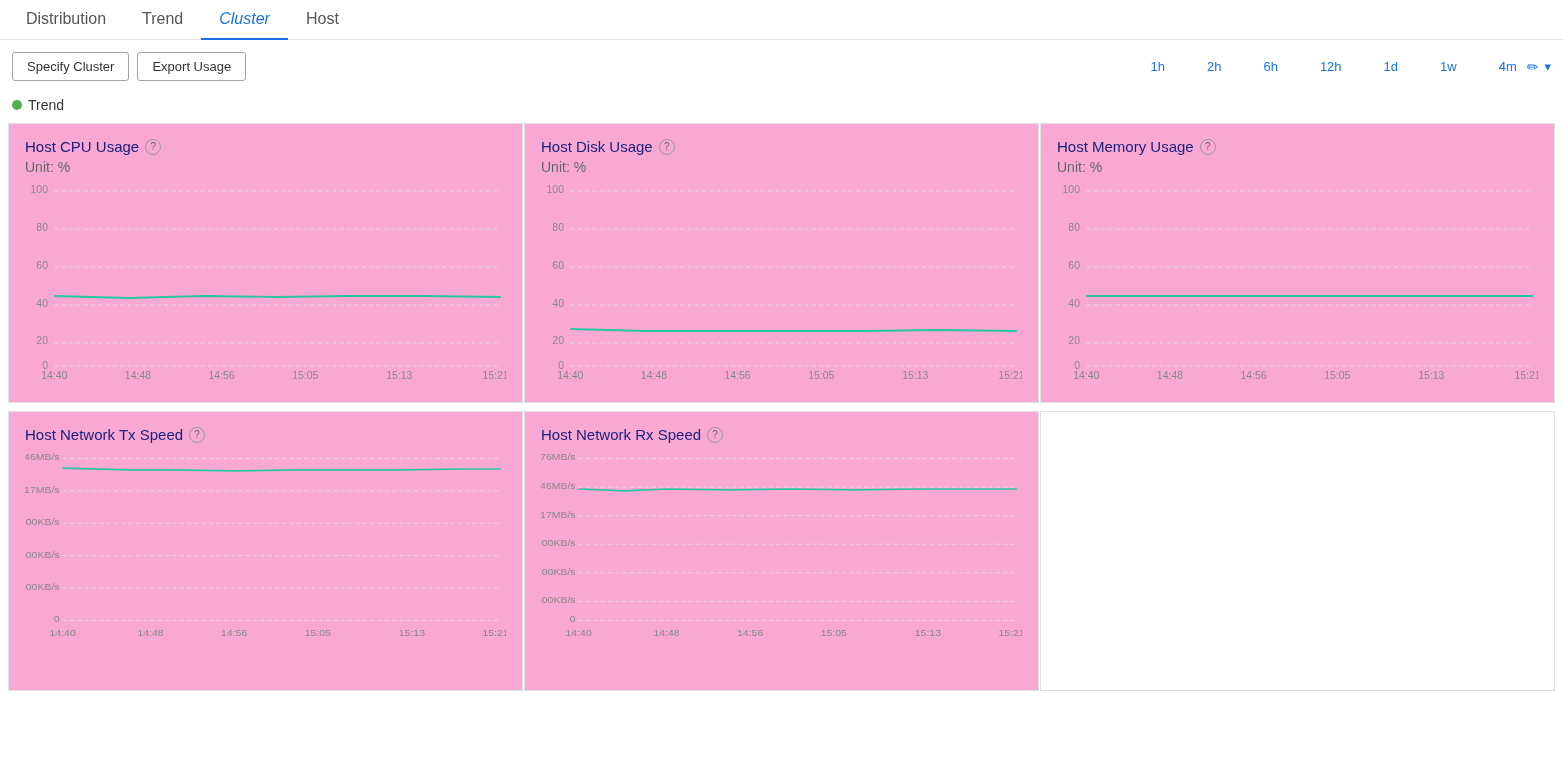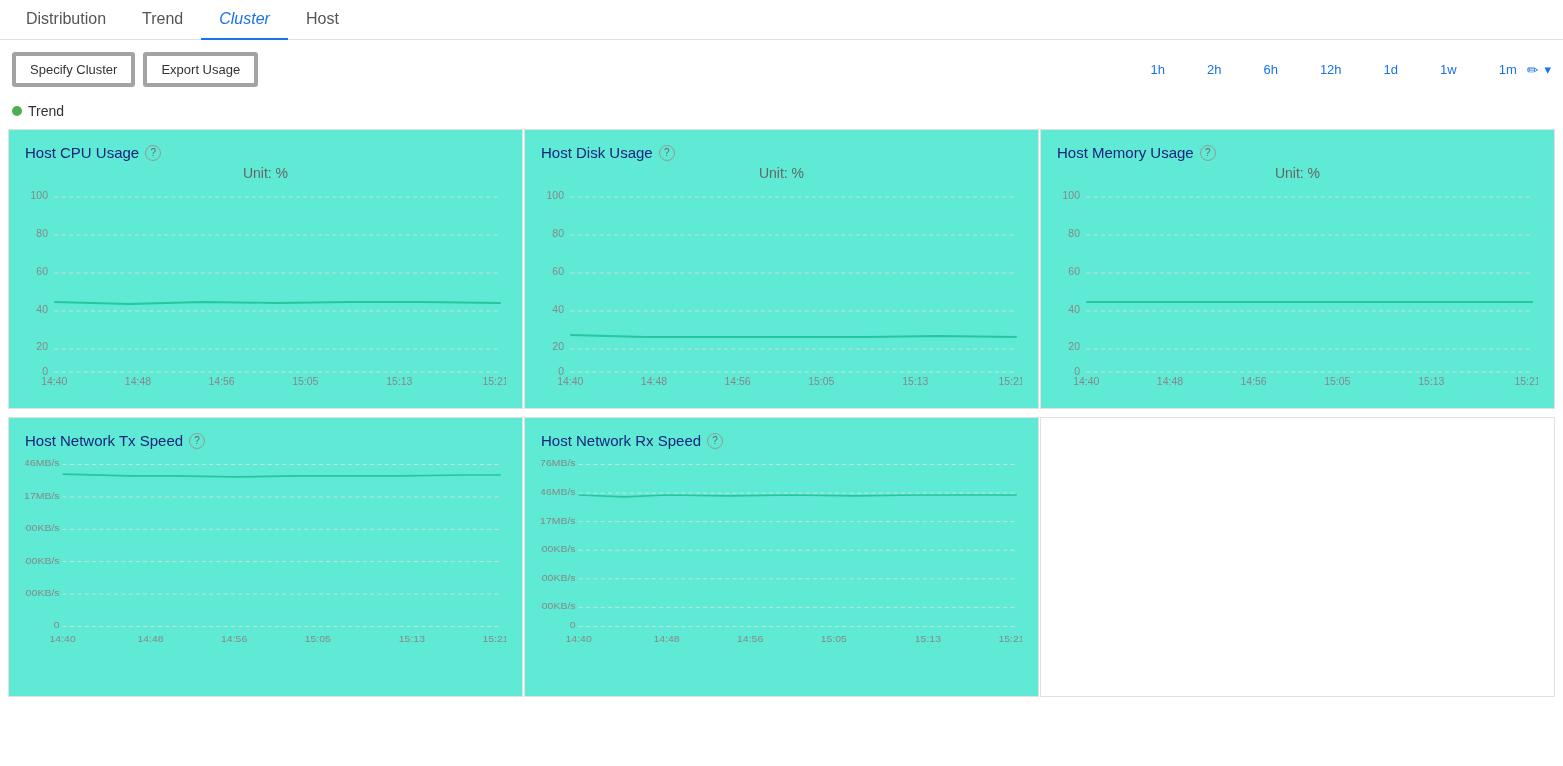--- a/index.html
+++ b/index.html
@@ -29,21 +29,21 @@
     
     .toolbar {
       display: flex;
       align-items: center;
       justify-content: space-between;
       padding: 12px 12px;
     }
     .toolbar-left { display: flex; gap: 8px; }
     .btn {
       padding: 6px 14px;
-      border: 4px solid #a3a3a3;
+      border: 1px solid #a3a3a3;
       background: #fff;
       border-radius: 3px;
       cursor: pointer;
       font-size: 13px;
       color: #333;
     }
 
     .time-controls {
       display: flex;
       align-items: center;
@@ -86,23 +86,22 @@
     .charts-grid-bottom {
       display: grid;
       grid-template-columns: 1fr 1fr 1fr;
       gap: 1px;
       margin: 8px 8px 0;
     }
 
     .chart-card {
       border: 1px solid #e0e0e0;
       padding: 14px 16px 16px;
-      background: #5eead4;
+      background: #f9a8d4;
       min-height: 280px;
-      text-align: center;
     }
     .chart-title {
       font-size: 15px;
       font-weight: 500;
       color: #1a237e;
       display: flex;
       align-items: center;
       gap: 6px;
       margin-bottom: 4px;
     }
@@ -182,21 +181,21 @@
     <button class="btn">Specify Cluster</button>
     <button class="btn">Export Usage</button>
   </div>
   <div class="time-controls">
     <span class="time-btn">1h</span>
     <span class="time-btn">2h</span>
     <span class="time-btn">6h</span>
     <span class="time-btn">12h</span>
     <span class="time-btn">1d</span>
     <span class="time-btn">1w</span>
-    <span class="time-btn">1m</span>
+    <span class="time-btn">4m</span>
     <span class="time-edit">✏</span>
     <span class="time-dropdown">▾</span>
   </div>
 </div>
 
 <div class="cluster-label">
   <span class="dot"></span>
   <span>Trend</span>
 </div>
 

